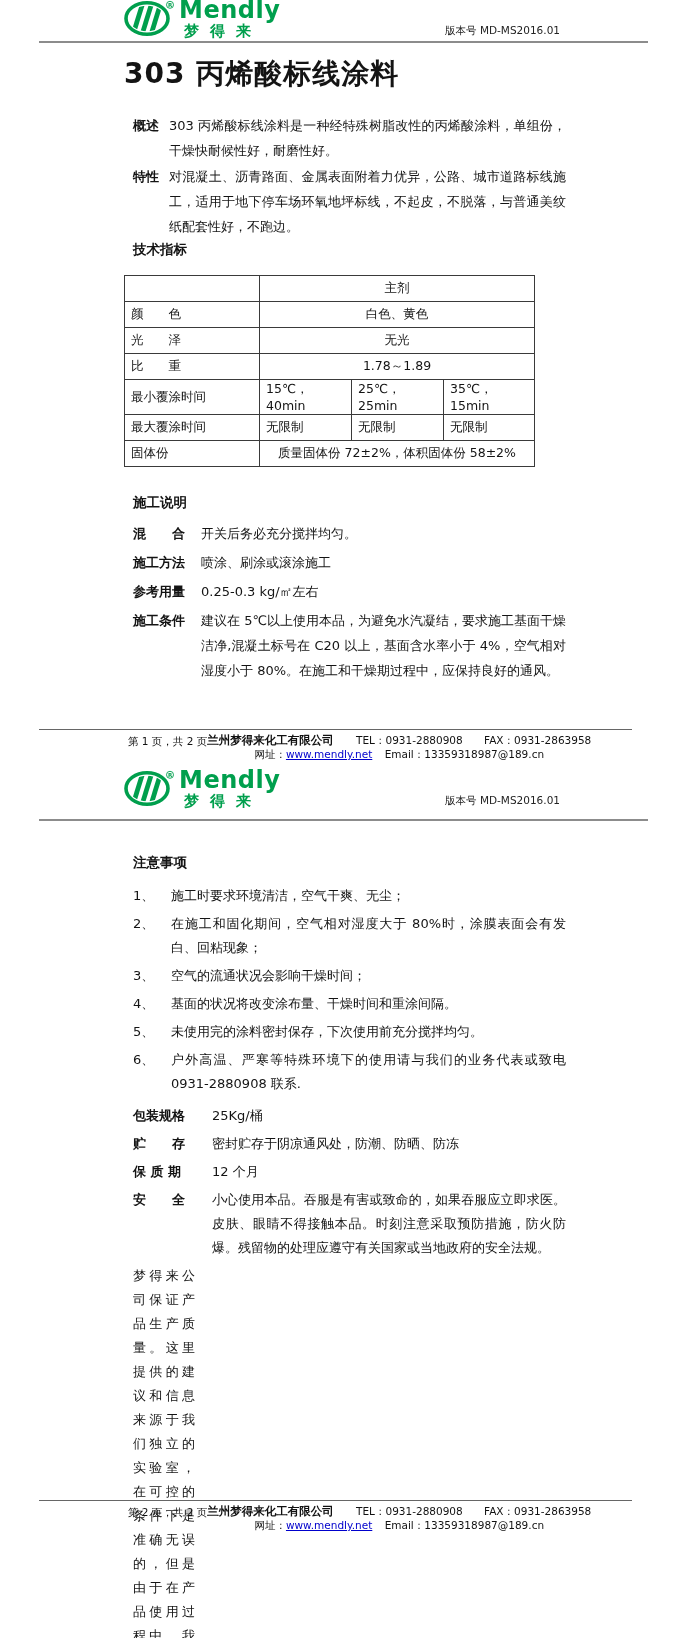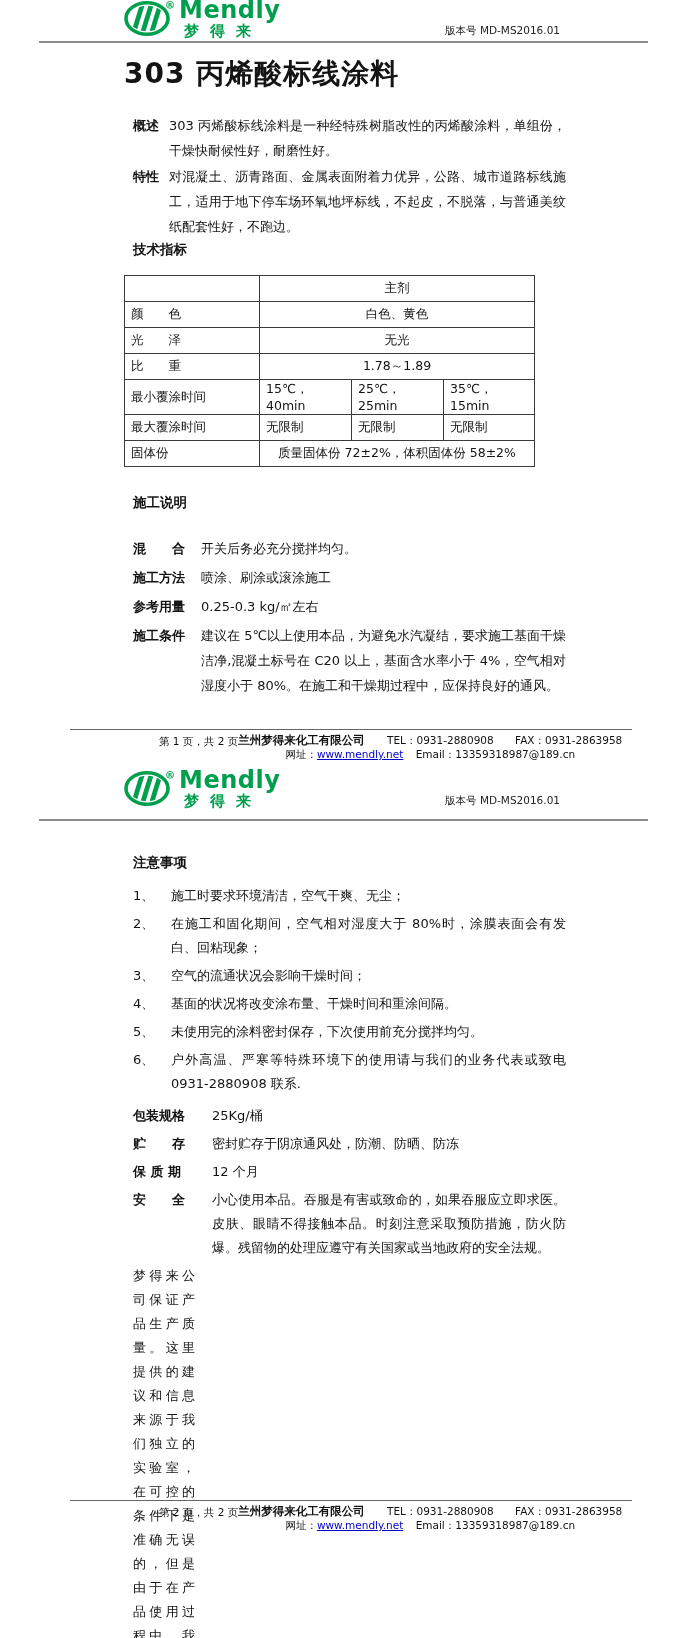--- a/index.html
+++ b/index.html
@@ -38,31 +38,31 @@
   .h2-build { margin-top:27px; }
   .h2-notes { margin-top:33px; }
 
   table.spec { margin:16px 0 0 124px; border-collapse:collapse; table-layout:fixed;
                width:410px; font-size:12.5px; }
   table.spec td { border:1px solid #3a3a3a; height:23px; padding:1px 6px; overflow:hidden; }
   table.spec td.c { text-align:center; }
 
   .item { display:grid; grid-template-columns:64px 1fr; column-gap:4px;
           margin:4px 121px 0 133px; font-size:13px; line-height:25px; }
-  .item-first { margin-top:24px; }
+  .item-first { margin-top:9px; }
 
   .note { display:grid; grid-template-columns:38px 1fr; margin:4px 121px 0 133px;
           font-size:13px; line-height:24px; }
   .note-first { margin-top:12px; }
 
   .info { display:grid; grid-template-columns:62px 1fr; column-gap:17px;
           margin:4px 121px 0 133px; font-size:13px; line-height:24px; }
   .info-first { margin-top:8px; }
 
-  .footer { position:absolute; left:0; right:16px;padding-left:31px; }
+  .footer { position:absolute; left:0; right:16px; }
   .page1 .footer { top:729px; }
   .page2 .footer { top:735px; }
   .rule2 { border:0; border-top:1px solid #666; margin:0 39px 3px; }
   .footer-row { display:flex; margin:0 120px 0 128px; font-size:10.5px; color:#111; }
   .pg { width:128px; padding-top:2px; white-space:nowrap; }
   .contact { flex:1; text-align:center; line-height:14px; white-space:nowrap; }
   .company { font-weight:bold; font-size:11.5px; margin-right:10px; }
   .ct { margin:0 9px; }
   a.weblink { color:#0000cc; text-decoration:underline; cursor:pointer; }
 </style>

